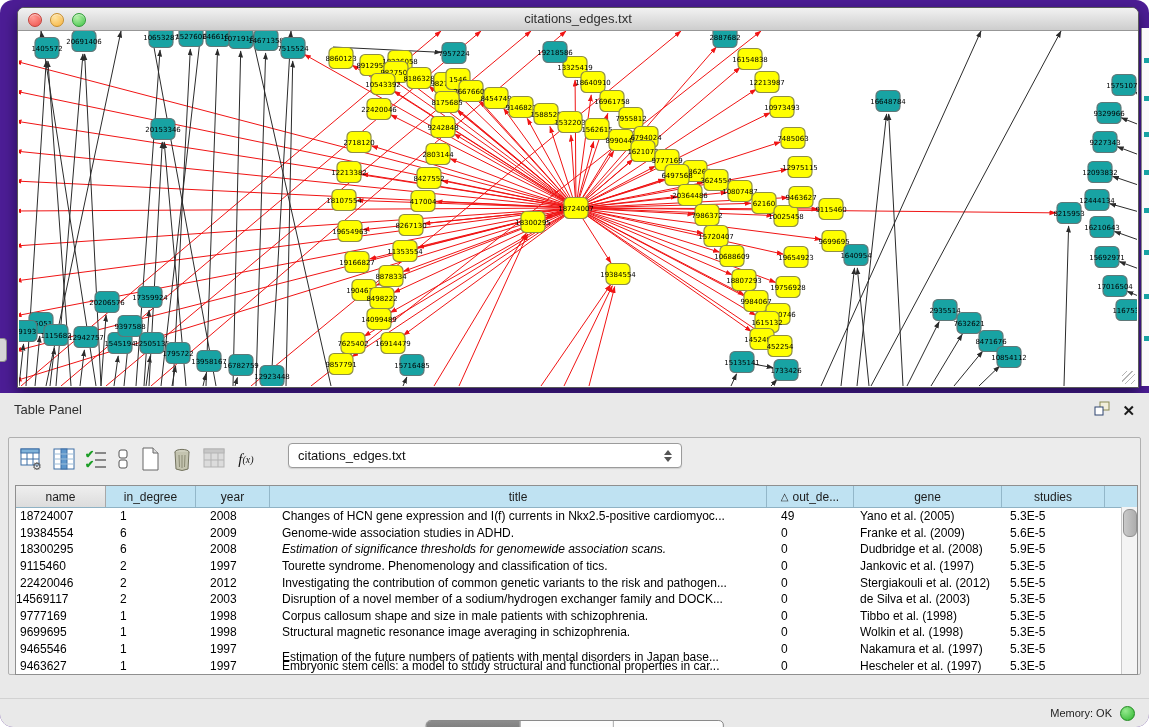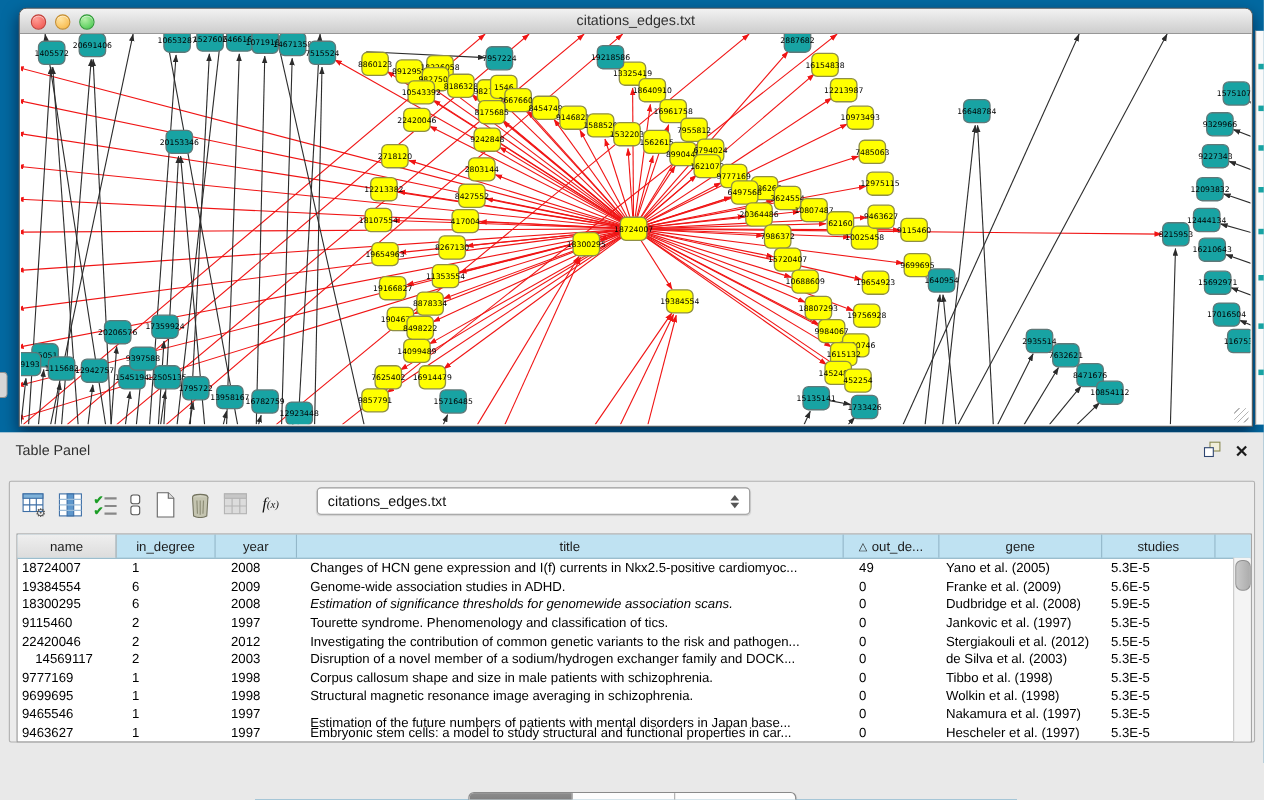--- a/index.html
+++ b/index.html
@@ -1,17 +1,17 @@
 <!DOCTYPE html>
 <html><head>
 <meta charset="utf-8">
 <style>
   html,body{margin:0;padding:0;}
   body{font-family:"Liberation Sans",sans-serif;-webkit-font-smoothing:antialiased;}
-  .stage{position:relative;width:1149px;height:727px;background:#0369a1;overflow:hidden;}
+  .stage{position:relative;width:1149px;height:727px;background:#4c1d95;overflow:hidden;border-radius:13px;}
 
   
   .graph-window{position:absolute;left:17px;top:7px;width:1120px;height:379px;
     background:#fff;border:1px solid #5a5a5a;border-radius:7px 7px 0 0;
     box-shadow:0 6px 14px rgba(0,0,25,.55);}
   .titlebar{position:relative;height:22px;border-radius:6px 6px 0 0;
     background:linear-gradient(#f2f2f2,#cdcdcd);border-bottom:1px solid #979797;}
   .titlebar .title{position:absolute;left:0;right:0;top:3px;text-align:center;
     font-size:13px;color:#303030;}
   .lights{position:absolute;left:10px;top:5px;display:flex;gap:8px;}
@@ -878,21 +878,21 @@
             <div class="tr">
               <div class="td" style="width: 90px; padding-left: 4px;">22420046</div>
               <div class="td" style="width: 90px; padding-left: 14px;">2</div>
               <div class="td" style="width: 74px; padding-left: 14px;">2012</div>
               <div class="td" style="width: 497px; padding-left: 12px;">Investigating the contribution of common genetic variants to the risk and pathogen...</div>
               <div class="td" style="width: 87px; padding-left: 14px;">0</div>
               <div class="td" style="width: 148px; padding-left: 6px;">Stergiakouli et al. (2012)</div>
               <div class="td" style="width: 103px; padding-left: 8px;">5.5E-5</div>
             </div>
             <div class="tr">
-              <div class="td" style="width: 90px; padding-left: 16px;">14569117</div>
+              <div class="td" style="width: 90px; padding-left: 0;">14569117</div>
               <div class="td" style="width: 90px; padding-left: 14px;">2</div>
               <div class="td" style="width: 74px; padding-left: 14px;">2003</div>
               <div class="td" style="width: 497px; padding-left: 12px;">Disruption of a novel member of a sodium/hydrogen exchanger family and DOCK...</div>
               <div class="td" style="width: 87px; padding-left: 14px;">0</div>
               <div class="td" style="width: 148px; padding-left: 6px;">de Silva et al. (2003)</div>
               <div class="td" style="width: 103px; padding-left: 8px;">5.3E-5</div>
             </div>
             <div class="tr">
               <div class="td" style="width: 90px; padding-left: 4px;">9777169</div>
               <div class="td" style="width: 90px; padding-left: 14px;">1</div>
@@ -935,14 +935,18 @@
         </div>
       </div>
 
       <div class="tabs" id="tabs">
           <span class="tab active">Node Table</span>
           <span class="tab">Edge Table</span>
           <span class="tab">Network Table</span>
         </div>
     </div>
 
+    <div class="statusbar">
+      <span class="mem-label">Memory: OK</span>
+      <span class="mem-dot"></span>
+    </div>
   </div>
 </div>
 
 </body></html>

